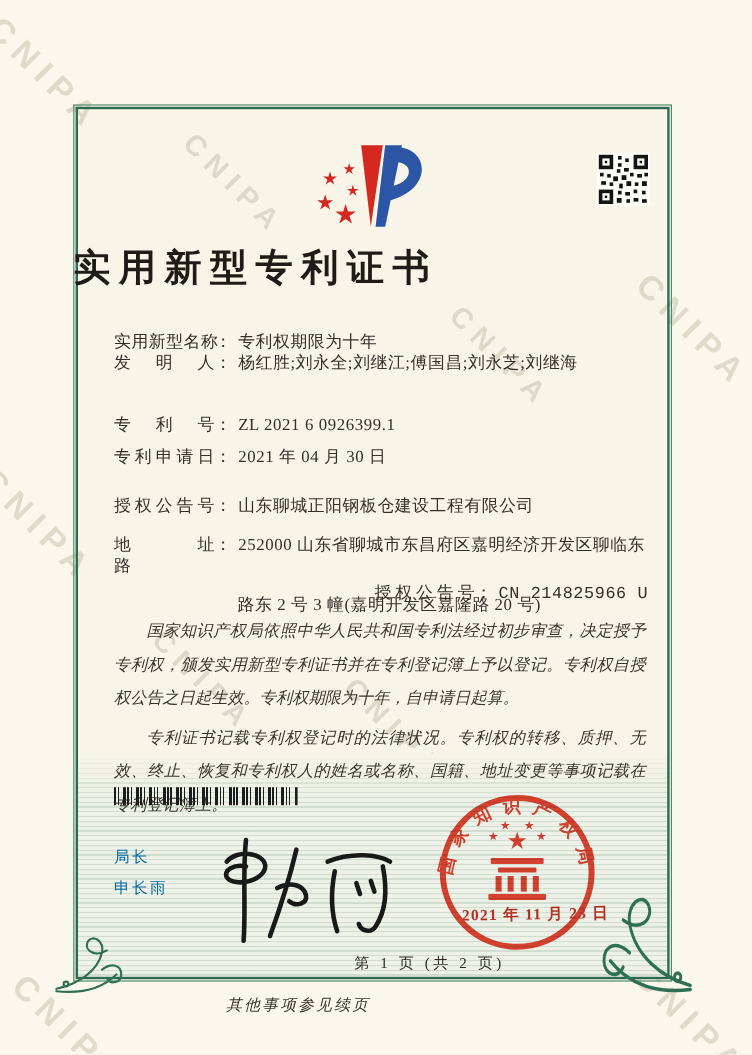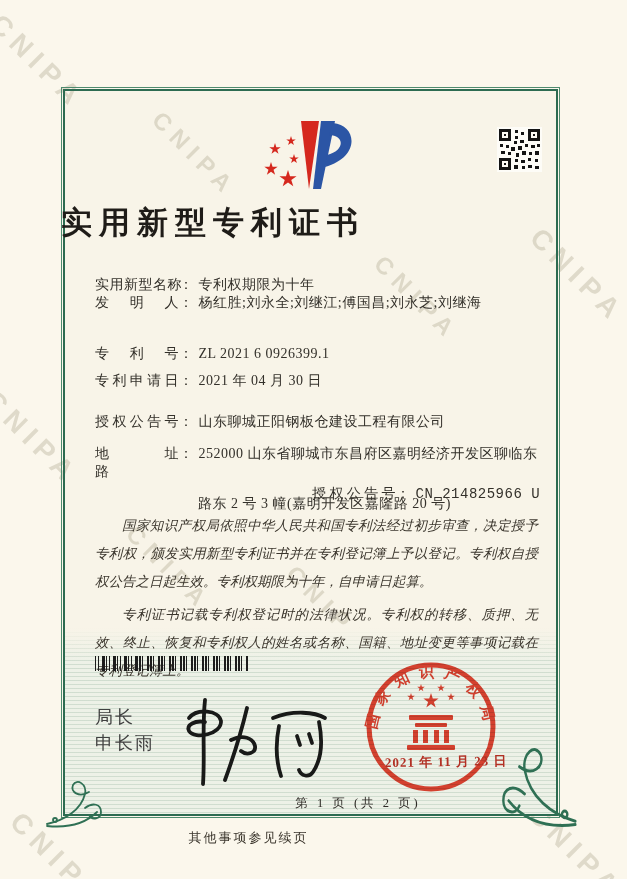--- a/index.html
+++ b/index.html
@@ -40,30 +40,30 @@
     font-size:13.5px;line-height:28px;font-style:italic;color:#3a352c;
   }
   .barcode{
     position:absolute;left:95px;top:656px;width:153px;height:15px;z-index:3;
     background-image:repeating-linear-gradient(90deg,
       #1c1c1c 0px,#1c1c1c 1.5px,transparent 1.5px,transparent 3px,
       #1c1c1c 3px,#1c1c1c 4px,transparent 4px,transparent 7.5px,
       #1c1c1c 7.5px,#1c1c1c 10px,transparent 10px,transparent 11px);
   }
   .signer{position:absolute;left:95px;z-index:3;font-family:"Liberation Sans","DejaVu Sans",sans-serif;
-    font-size:18px;letter-spacing:2px;color:#404040;text-align:center;}
+    font-size:13px;letter-spacing:2px;color:#0369a1;text-align:center;}
   .sig{position:absolute;left:175px;top:688px;z-index:5;mix-blend-mode:multiply;}
   .seal{position:absolute;left:363px;top:659px;z-index:4;opacity:0.93;mix-blend-mode:multiply;}
   .seal-date{
     position:absolute;left:385px;top:753px;z-index:6;
     font-size:13px;font-weight:bold;letter-spacing:1px;color:#b23024;
     transform:rotate(-1deg);white-space:nowrap;
   }
   .page-info{position:absolute;left:61px;top:795px;width:594px;text-align:center;font-size:12.5px;letter-spacing:3px;z-index:3;}
-  .footer-note{position:absolute;left:0;top:829px;width:497px;text-align:center;font-size:13px;letter-spacing:2px;color:#3a352c;z-index:3;}
+  .footer-note{position:absolute;left:0;top:829px;width:497px;text-align:center;font-size:13px;font-style:italic;letter-spacing:2px;color:#3a352c;z-index:3;}
   .orn{position:absolute;z-index:4;}
   .orn-right{transform:scaleX(-1);}
   .logo{position:absolute;left:261px;top:117px;z-index:3;}
   .qr{position:absolute;left:497px;top:127px;z-index:3;}
 </style>
 </head>
 <body>
 
 <div class="page">
 

